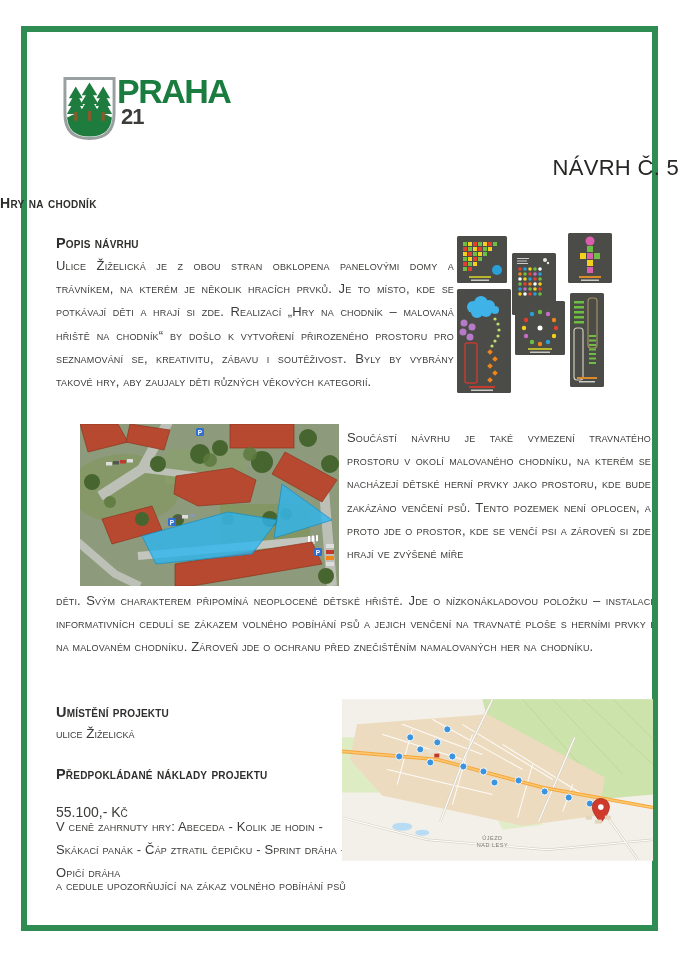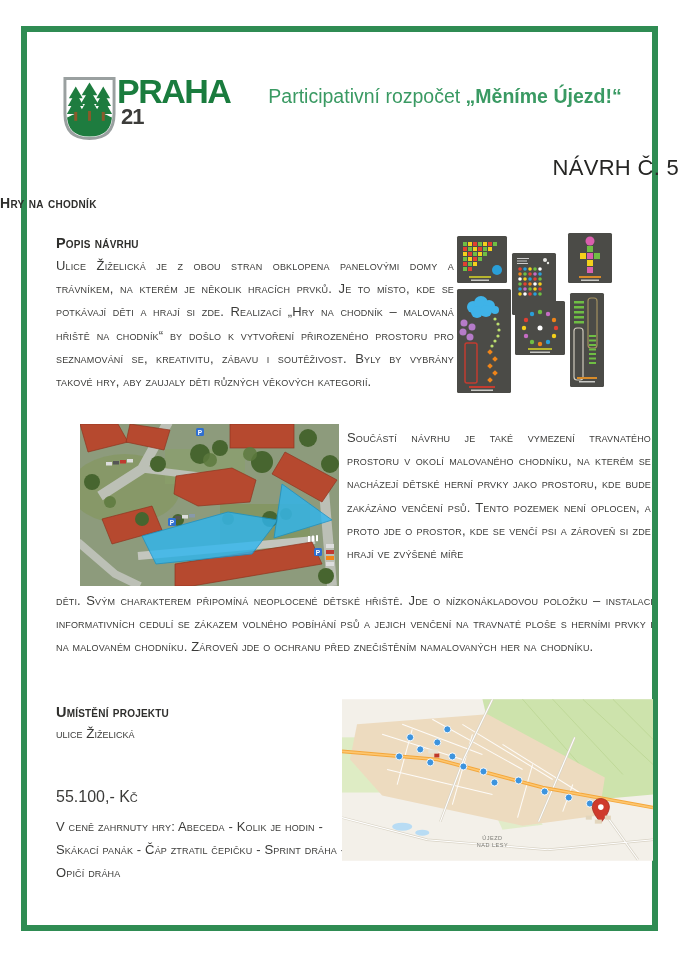--- a/index.html
+++ b/index.html
@@ -16,21 +16,21 @@
   .doc-title{left:0;top:155px;width:679px;text-align:right;font-size:22px;font-weight:normal;
              color:#262624;letter-spacing:.3px;}
   .doc-subtitle{left:0;top:195px;width:679px;text-align:left;font-size:14px;font-weight:bold;
                 font-variant:small-caps;color:#2e2e2c;letter-spacing:.3px;}
   .program-title{left:250px;top:85px;width:390px;text-align:center;font-size:19.5px;color:#3a9a63;}
   .program-title .b{font-weight:bold;}
   .logo-praha{left:117px;top:72px;font-size:34px;font-weight:800;letter-spacing:-1.5px;color:#1a7c3e;}
   .logo-21{left:121px;top:104px;font-size:22px;font-weight:800;letter-spacing:-1px;color:#3c3c3a;}
   .img-box{overflow:hidden;}
   .img-box svg{display:block;}
-  .amount{font-size:16px;font-variant:small-caps;color:#3b3b39;}
+  .amount{font-size:14px;font-variant:small-caps;color:#3b3b39;margin-top:16px;}
 </style>
 </head>
 <body>
 
 <div class="page">
 
   <div class="frame"></div>
 
   <div class="abs img-box" style="left:62px;top:76px;width:55px;height:66px;">
     <svg viewBox="0 0 56 66" width="55" height="66">
@@ -50,23 +50,20 @@
       <g fill="#8a5a2b">
         <rect x="12.5" y="36" width="3" height="9"></rect>
           <rect x="26.5" y="35" width="3" height="10"></rect>
           <rect x="40.5" y="36" width="3" height="9"></rect>
       </g>
     </svg>
   </div>
   <div class="abs logo-praha">PRAHA</div>
   <div class="abs logo-21">21</div>
 
-  <div class="abs program-title">
-    <span>Participativní rozpočet </span><span class="b">„Měníme Újezd!“</span>
-  </div>
 
   <div class="abs doc-title">NÁVRH Č. 5</div>
   <div class="abs doc-subtitle">Hry na chodník</div>
 
   <div class="abs section-heading" style="left:56px;top:235px;">Popis návrhu</div>
   <div class="abs body-text" style="left:56px;top:254px;width:398px;">Ulice Žiželická je z obou stran obklopena panelovými domy a trávníkem, na kterém je několik hracích prvků. Je to místo, kde se potkávají děti a hrají si zde. Realizací „Hry na chodník – malovaná hřiště na chodník“ by došlo k vytvoření přirozeného prostoru pro seznamování se, kreativitu, zábavu i soutěživost. Byly by vybrány takové hry, aby zaujaly děti různých věkových kategorií.</div>
 
   <div class="abs img-box" style="left:455px;top:231px;width:197px;height:193px;">
     <svg viewBox="0 0 197 193" width="197" height="193">
 
@@ -315,22 +312,24 @@
     </svg>
   </div>
 
   <div class="abs body-text" style="left:56px;top:589px;width:597px;">děti. Svým charakterem připomíná neoplocené dětské hřiště. Jde o nízkonákladovou položku – instalaci informativních cedulí se zákazem volného pobíhání psů a jejich venčení na travnaté ploše s herními prvky i na malovaném chodníku. Zároveň jde o ochranu před znečištěním namalovaných her na chodníku.</div>
 
   <div class="abs body-text" style="left:347px;top:426px;width:304px;">Součástí návrhu je také vymezení travnatého prostoru v okolí malovaného chodníku, na kterém se nacházejí dětské herní prvky jako prostoru, kde bude zakázáno venčení psů. Tento pozemek není oplocen, a proto jde o prostor, kde se venčí psi a zároveň si zde hrají ve zvýšené míře</div>
 
   <div class="abs section-heading" style="left:56px;top:704px;">Umístění projektu</div>
   <div class="abs section-value" style="left:56px;top:726px;">ulice Žiželická</div>
 
+  <div class="abs section-heading" style="left:56px;top:766px;">Předpokládané náklady projektu</div>
   <div class="abs amount" style="left:56px;top:788px;">55.100,- Kč</div>
   <div class="abs body-text" style="left:56px;top:815px;width:302px;text-align:left;">V ceně zahrnuty hry: Abeceda - Kolik je hodin - Skákací panák - Čáp ztratil čepičku - Sprint dráha - Opičí dráha</div>
+  <div class="abs body-text" style="left:56px;top:874px;width:560px;text-align:left;">a cedule upozorňující na zákaz volného pobíhání psů</div>
 
   <div class="abs img-box" style="left:342px;top:699px;width:311px;height:162px;">
     <svg viewBox="0 0 310 161" width="311" height="162">
       <rect width="310" height="161" fill="#f3f0e9"></rect>
 
       <polygon points="140,0 310,0 310,95 232,102 150,42" fill="#cde3ac"></polygon>
       <g stroke="#bcd694" stroke-width=".8">
         <line x1="180" y1="0" x2="250" y2="80"></line>
           <line x1="210" y1="0" x2="280" y2="75"></line>
           <line x1="240" y1="0" x2="310" y2="65"></line>

